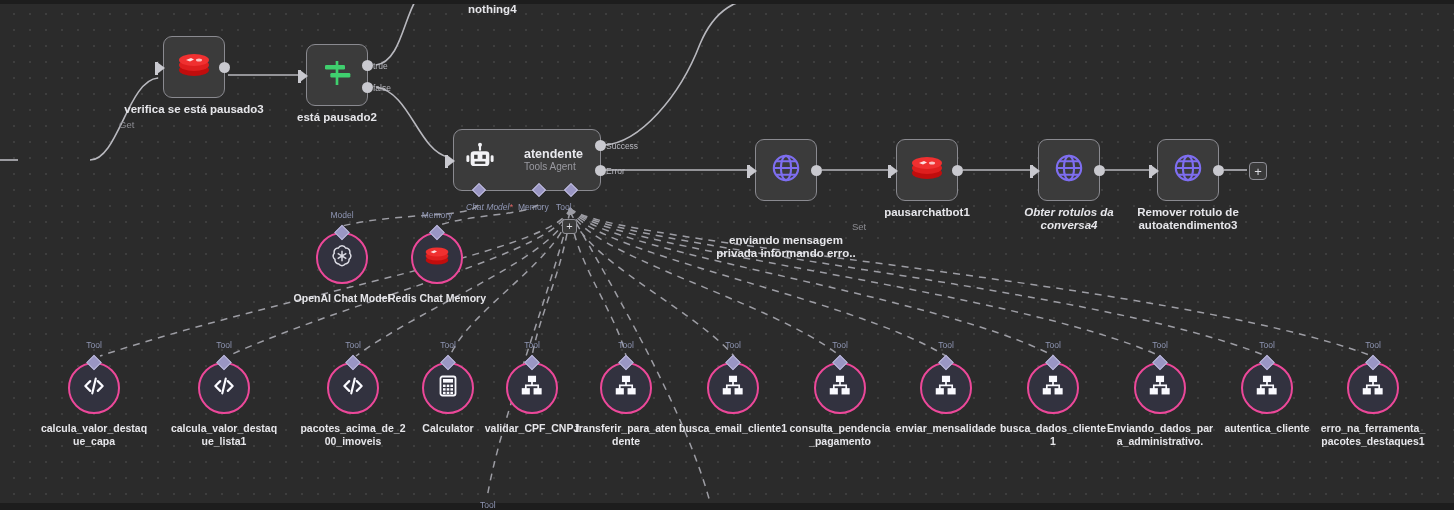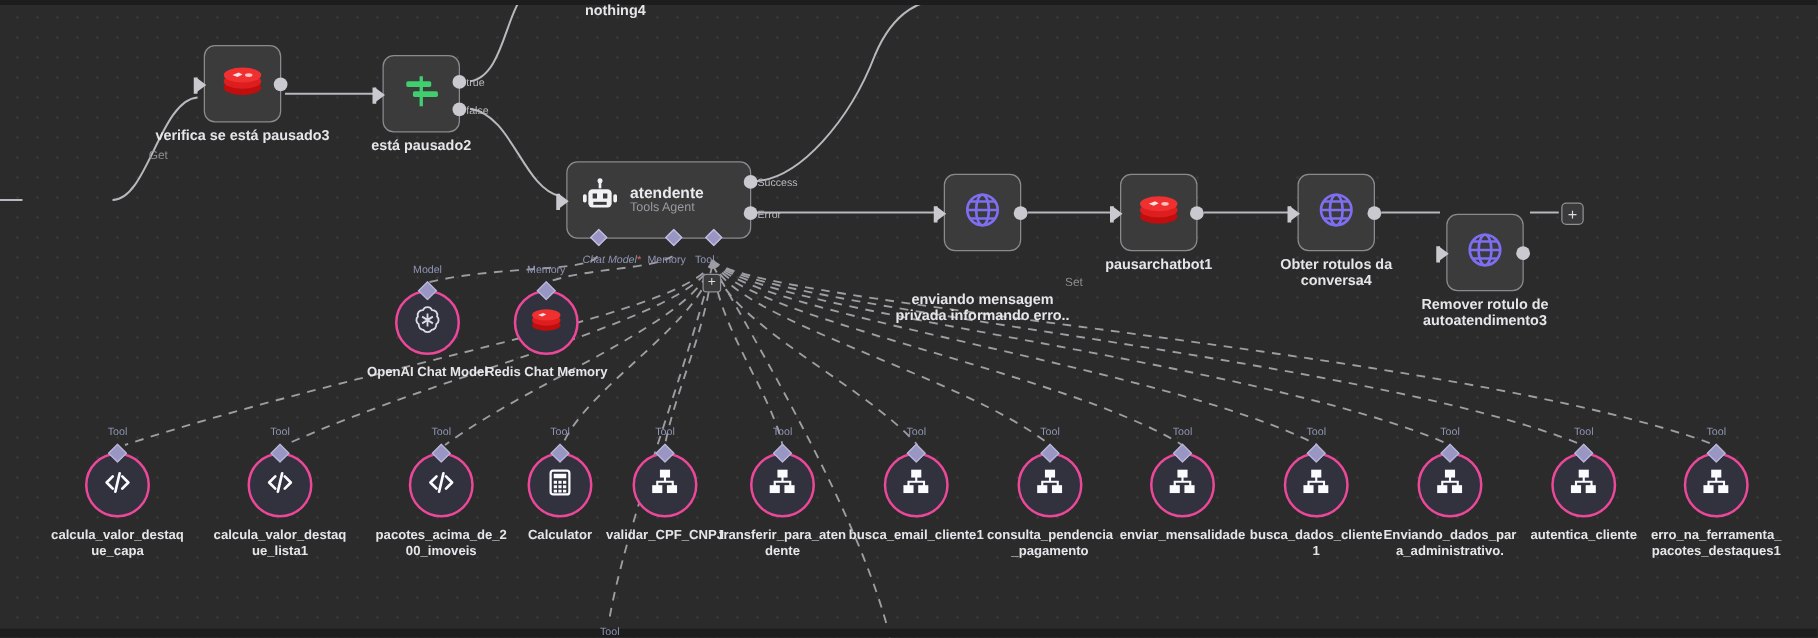--- a/index.html
+++ b/index.html
@@ -34,21 +34,21 @@
   }
   .node-sub {
     position:absolute; left:50%; transform:translateX(-50%);
     width:150px; text-align:left;
     color:#8d8d93; font-size:9.5px; font-weight:400;
   }
 
   
   .agent-title { color:#e9e9ee; font-size:12.5px; font-weight:700; line-height:14px;}
   .agent-sub { color:#9a9aa1; font-size:10px; line-height:12px;}
-  .agent-text { margin-left:8px; }
+  .agent-text { margin-left:28px; }
 
   
   .cnode {
     position:absolute;
     width:52px; height:52px; border-radius:50%;
     background:#32323f;
     border:2px solid #ec4899;
     display:flex; align-items:center; justify-content:center;
   }
   .cnode-label {
@@ -271,25 +271,25 @@
     <span>
       <svg width="34" height="34" viewBox="0 0 24 24" fill="none" stroke="#7e6ef0" stroke-width="1.5">
         <circle cx="12" cy="12" r="8.6"></circle>
         <ellipse cx="12" cy="12" rx="3.6" ry="8.6"></ellipse>
         <path d="M3.5 12h17M5 7.2h14M5 16.8h14"></path>
       </svg>
     </span>
     <div class="bar-in" style="left:-9px; top:25px;"></div>
     <div class="arrow-in" style="left:-7px; top:25px;"></div>
     <div class="dot-out" style="right:-6px; top:25px;"></div>
-    <div class="node-label" style="top:66px;">Obter rotulos da
+    <div class="node-label" style="top:66px;font-style:italic;">Obter rotulos da
 conversa4</div>
   </div>
 
-  <div class="node" style="left:1157px; top:139px;margin-top:32px;">
+  <div class="node" style="left:1157px; top:139px;">
     <span>
       <svg width="34" height="34" viewBox="0 0 24 24" fill="none" stroke="#7e6ef0" stroke-width="1.5">
         <circle cx="12" cy="12" r="8.6"></circle>
         <ellipse cx="12" cy="12" rx="3.6" ry="8.6"></ellipse>
         <path d="M3.5 12h17M5 7.2h14M5 16.8h14"></path>
       </svg>
     </span>
     <div class="bar-in" style="left:-9px; top:25px;"></div>
     <div class="arrow-in" style="left:-7px; top:25px;"></div>
     <div class="dot-out" style="right:-6px; top:25px;"></div>

